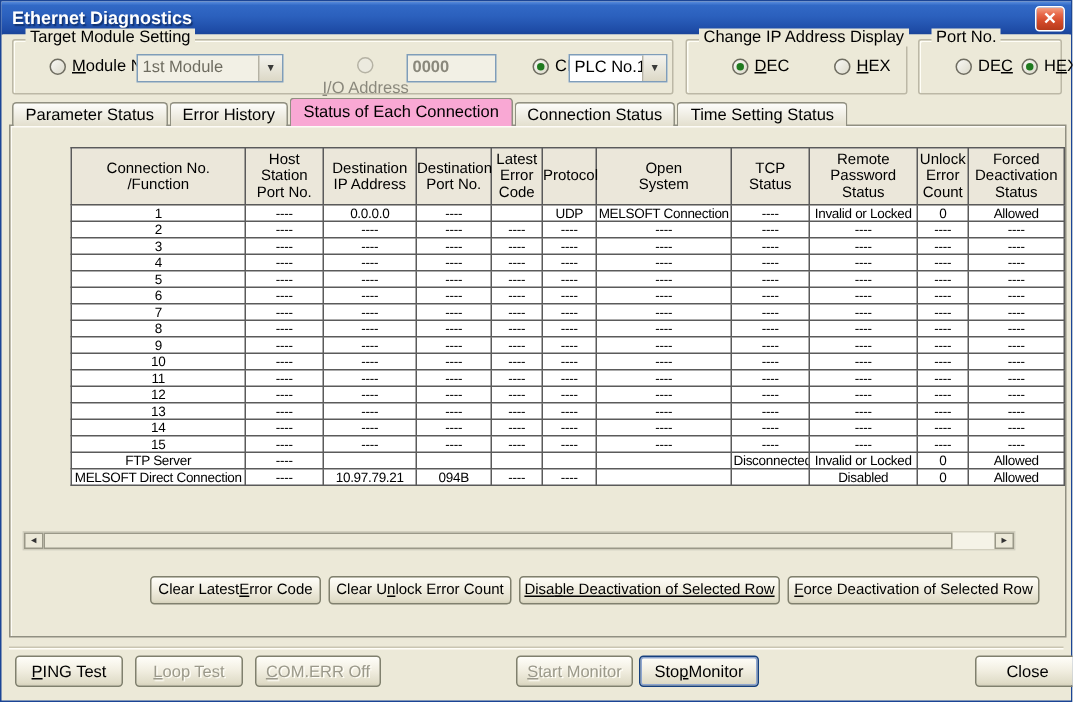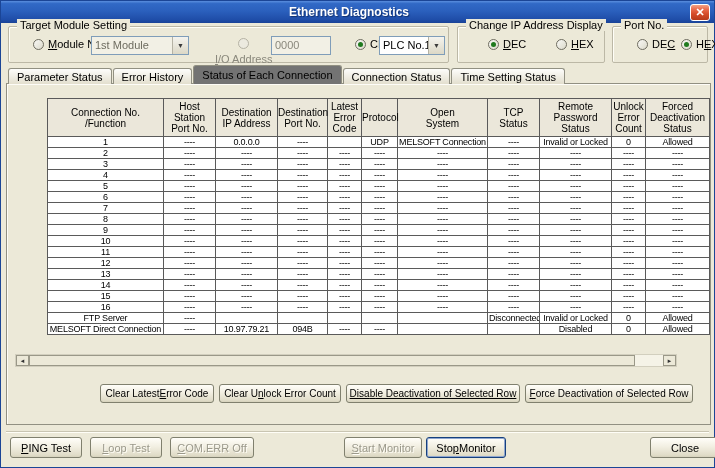--- a/index.html
+++ b/index.html
@@ -9,21 +9,21 @@
     font-size: 11px; background: #fff; position: relative;
   }
   .window {
     position: absolute; top: 0; left: 0; width: 715px; height: 468px;
     background: #ece9d8; border: 1px solid #1b4596;
   }
   
   .titlebar {
     position: absolute; top: 0; left: 0; right: 0; height: 22px;
     background: linear-gradient(180deg,#5a8ede 0%,#3169c6 12%,#2b60bd 45%,#1f4da8 85%,#1a4397 100%);
-    display: flex; align-items: center; padding: 0 4px 0 7px; text-align: center;
+    display: flex; align-items: center; padding: 0 4px 0 7px;
   }
   .title { color: #fff; font-weight: bold; font-size: 12px; flex: 1; text-shadow: 1px 1px 1px #10306e; }
   .close-btn {
     width: 20px; height: 17px; border: 1px solid #fff; border-radius: 3px;
     background: linear-gradient(180deg,#f3a183 0%,#e8694b 30%,#d54b2a 60%,#b63a1b 100%);
     color: #fff; font-size: 11px; font-weight: bold;
     display: flex; align-items: center; justify-content: center; cursor: default;
   }
   .content { position: absolute; top: 22px; left: 1px; right: 1px; bottom: 1px; background: #ece9d8; }
   
@@ -48,31 +48,31 @@
   .combo-text { flex: 1; padding: 2px 3px 0 3px; font-size: 11px; overflow: hidden; white-space: nowrap; }
   .combo-arrow {
     width: 16px; background: linear-gradient(180deg,#f4f3ee 0%,#dcd8c6 100%);
     border-left: 1px solid #b5b2a4; display: flex; align-items: center; justify-content: center;
     font-size: 7px; color: #3a3a3a;
   }
   .combo.dim { background: #f2f0e5; }
   .combo.dim .combo-text { color: #6e6c60; }
   .textfield {
     position: absolute; height: 19px; border: 1px solid #7f9db9; background: #f2f0e5;
-    color: #8a887c; padding: 2px 3px 0 3px; font-size: 11px;
+    color: #8a887c; padding: 2px 3px 0 3px; font-size: 11px; font-weight: bold;
   }
   
   .tabbar { position: absolute; top: 42px; left: 6px; height: 19px; display: flex; align-items: flex-end; z-index: 5; }
   .tab {
     height: 16px; padding: 0 8px; display: flex; align-items: center;
     background: linear-gradient(180deg,#fdfdfb,#e3dfce);
     border: 1px solid #919082; border-bottom: none; border-radius: 3px 3px 0 0;
     margin-right: 1px; font-size: 11px; white-space: nowrap; cursor: default;
   }
-  .tab.active { height: 19px; background: #737373; position: relative; z-index: 6; }
+  .tab.active { height: 19px; background: #f9a8d4; position: relative; z-index: 6; }
   .tabpanel {
     position: absolute; top: 60px; left: 4px; width: 705px; height: 342px;
     background: #ece9d8; border: 1px solid #919082; box-shadow: inset 1px 1px 0 #fdfcf7;
   }
   
   .conn-table {
     position: absolute; left: 8px; top: 14px; width: 662px;
     border-collapse: collapse; table-layout: fixed; background: #fff; margin-left: 32px;
   }
   .conn-table th {
@@ -419,33 +419,20 @@
               <td>----</td>
               <td>----</td>
               <td>----</td>
               <td>----</td>
               <td>----</td>
               <td>----</td>
               <td>----</td>
               <td>----</td>
             </tr>
             <tr>
-              <td>16</td>
-              <td>----</td>
-              <td>----</td>
-              <td>----</td>
-              <td>----</td>
-              <td>----</td>
-              <td>----</td>
-              <td>----</td>
-              <td>----</td>
-              <td>----</td>
-              <td>----</td>
-            </tr>
-            <tr>
               <td>FTP Server</td>
               <td>----</td>
               <td></td>
               <td></td>
               <td></td>
               <td></td>
               <td></td>
               <td>Disconnected</td>
               <td>Invalid or Locked</td>
               <td>0</td>

